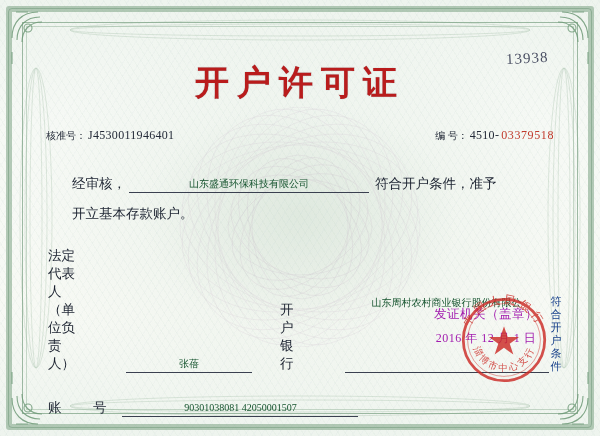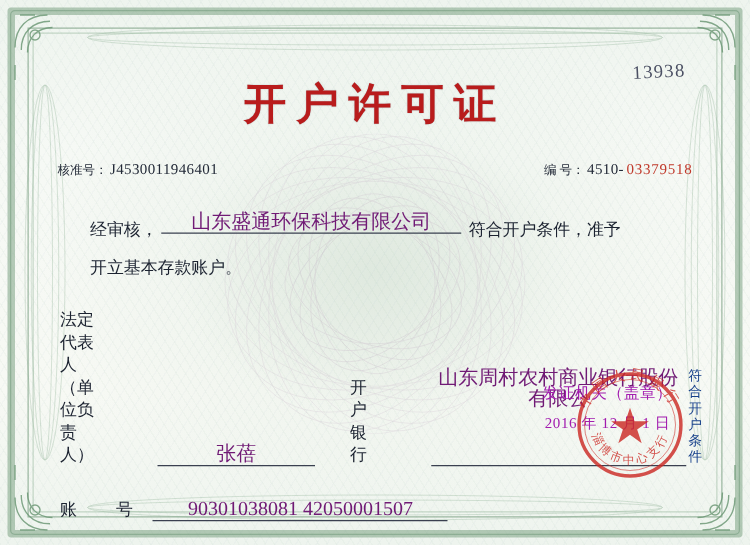--- a/index.html
+++ b/index.html
@@ -146,34 +146,34 @@
   .body-text {
     margin-top: 26px;
     padding: 0 14px;
     font-family: "Liberation Serif", serif;
     font-size: 13.5px;
     color: #1b2230;
     line-height: 30px;
   }
   .line {
     display: flex;
-    align-items: flex-start;
+    align-items: center;
     white-space: nowrap;
     font-family: Liberation Serif, serif;
   }
   .line.indent { padding-left: 24px; }
 
   .fill {
     display: inline-block;
     border-bottom: 1px solid #3a4050;
     text-align: center;
     padding: 0 4px;
-    font-size: 16px;
+    font-size: 10px;
     line-height: 17px;
-    color: #701a75;
+    color: #14532d;
   }
   .fill.w-long   { min-width: 232px; }
   .fill.w-name   { min-width: 118px; }
   .fill.w-bank   { min-width: 196px; }
   .fill.w-acct   { min-width: 228px; }
 
   .seg-label { padding-right: 3px; }
   .seg-tail  { padding-left: 6px; }
 
   .row-two {

